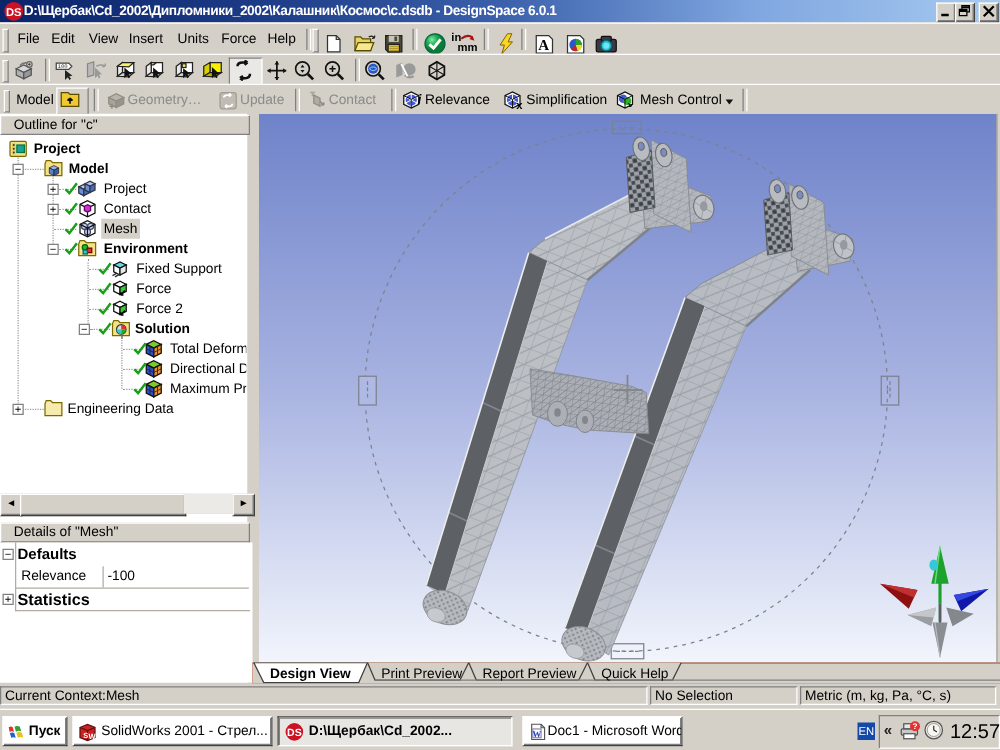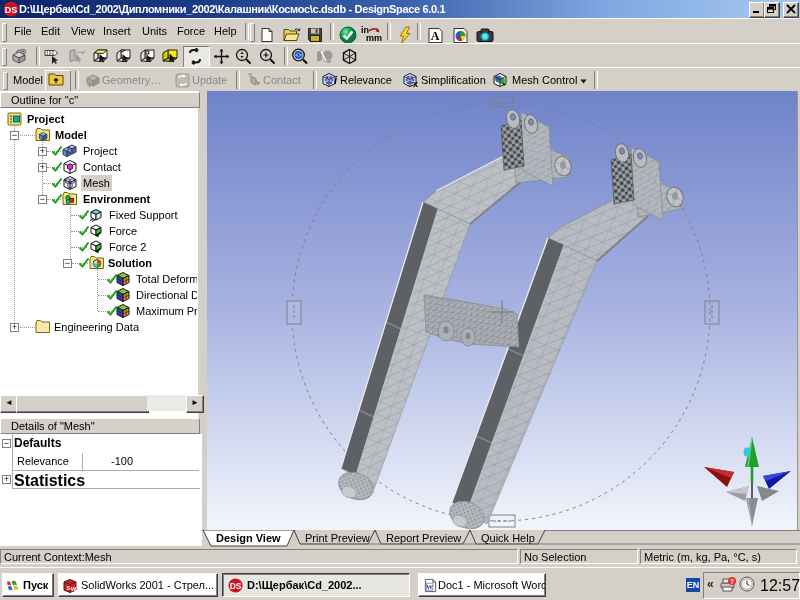--- a/index.html
+++ b/index.html
@@ -454,23 +454,23 @@
  <div class="abs" style="left:147px;top:0;width:39px;height:16px;background:#ECEAE6;"></div>
 </div>
 <div class="abs" id="dethdr">Details of "Mesh"</div>
 <div class="abs" id="details" style="left:0;top:434px;width:202px;height:112px;background:#fff;">
  <div class="abs" style="left:12px;top:0;width:187px;height:54px;border-left:1px solid #b0aca4;border-bottom:1px solid #b0aca4;"></div>
  <div class="expander" style="left:2px;top:5px;">−</div>
  <div class="drow bold" style="left:14px;top:2px;font-size:12px;">Defaults</div>
  <div class="abs" style="left:12px;top:19px;width:187px;height:17px;border-bottom:1px solid #b0aca4;"></div>
  <div class="abs" style="left:82px;top:19px;width:1px;height:17px;background:#b0aca4;"></div>
  <div class="drow" style="left:17px;top:21px;">Relevance</div>
- <div class="drow" style="left:86px;top:21px;margin-left:25px;">-100</div>
+ <div class="drow" style="left:86px;top:21px;">-100</div>
  <div class="expander" style="left:2px;top:41px;">+</div>
- <div class="drow bold" style="left:14px;top:38px;font-size:16px;">Statistics</div>
+ <div class="drow bold" style="left:14px;top:38px;font-size:13px;">Statistics</div>
 </div>
 
 <div class="abs" id="viewport" style="left:207px;top:91px;width:590px;height:439px;overflow:hidden;border-right:1px solid #9a9689;">
 <svg width="593" height="439" viewBox="207 91 593 439">
 <defs>
  <linearGradient id="bg" x1="0" y1="91" x2="0" y2="530" gradientUnits="userSpaceOnUse">
   <stop offset="0" stop-color="#6f83ca"></stop>
           <stop offset="0.5" stop-color="#a8b3e1"></stop>
           <stop offset="1" stop-color="#f2f5fc"></stop>
  </linearGradient>
@@ -636,21 +636,21 @@
         <circle cx="8" cy="8" r="7.5" fill="#cc1122"></circle>
         <text x="8" y="11.5" font-size="9" font-weight="bold" fill="#fff" text-anchor="middle" font-family="Liberation Sans">DS</text>
       </svg>D:\Щербак\Cd_2002...</div>
  <div class="tkbtn" style="left:418px;width:128px;padding-left:19px;">
   <svg class="abs" style="left:4px;top:4px" width="15" height="15" viewBox="0 0 16 16">
         <path d="M2.5 1.5 L10.5 1.5 L13.5 4.5 L13.5 14.5 L2.5 14.5 Z" fill="#fff" stroke="#555"></path>
         <path d="M10.5 1.5 L10.5 4.5 L13.5 4.5" fill="none" stroke="#555"></path>
         <rect x="3.5" y="5.5" width="7" height="7.5" fill="#fff" stroke="#88a"></rect>
         <text x="7" y="12" font-size="7.5" font-weight="bold" fill="#2040c0" text-anchor="middle" font-family="Liberation Serif">W</text>
       </svg>Doc1 - Microsoft Word</div>
- <div class="abs" style="left:686px;top:10px;width:14px;height:14px;background:#1548a8;color:#fff;font-size:9px;font-weight:bold;text-align:center;line-height:14px;">EN</div>
+ <div class="abs" style="left:686px;top:10px;width:14px;height:14px;background:#1548a8;color:#fff;font-size:9px;font-weight:normal;text-align:center;line-height:14px;">EN</div>
  <div class="abs" style="left:703px;top:4px;width:95px;height:25px;border:1px solid;border-color:#808080 #fff #fff #808080;"></div>
  <div class="abs" style="left:707px;top:9px;font-size:12px;font-weight:bold;color:#222;">«</div>
  <svg class="abs" style="left:719px;top:8px" width="18" height="17" viewBox="0 0 18 17">
       <rect x="2" y="7" width="13" height="5" rx="1" fill="#c8c8c8" stroke="#555"></rect>
       <rect x="4" y="3" width="8" height="4" fill="#e8e8e8" stroke="#555"></rect>
       <rect x="4" y="11" width="9" height="4" fill="#fff" stroke="#555"></rect>
       <circle cx="13" cy="5" r="4" fill="#e83030"></circle>
       <text x="13" y="7.5" font-size="6.5" fill="#fff" text-anchor="middle" font-weight="bold" font-family="Liberation Sans">?</text>
     </svg>
  <svg class="abs" style="left:739px;top:8px" width="16" height="16" viewBox="0 0 16 16">

